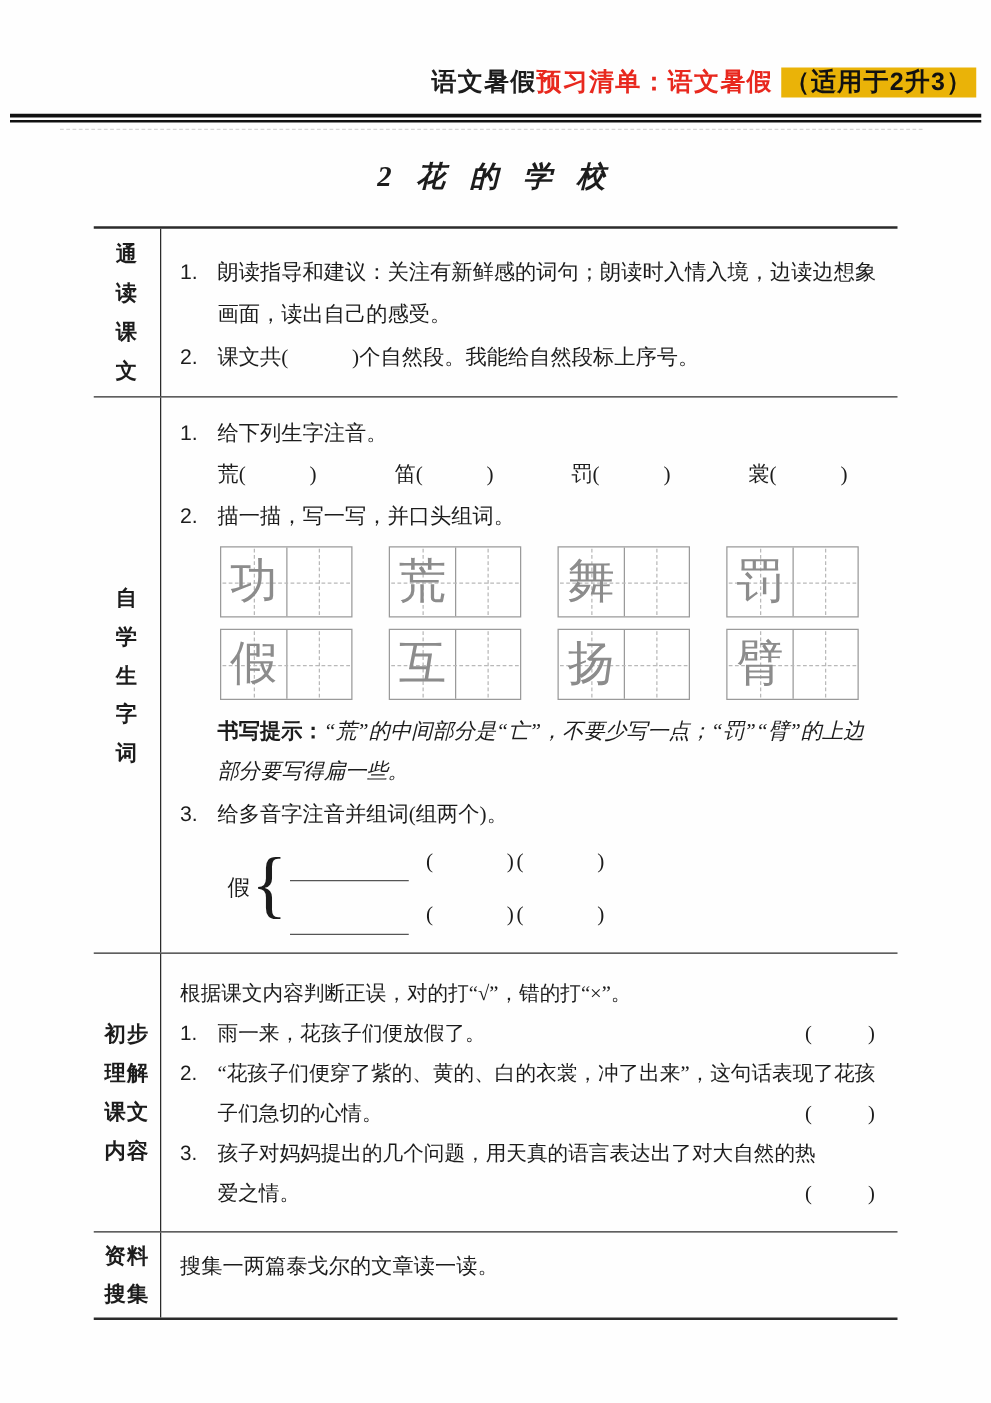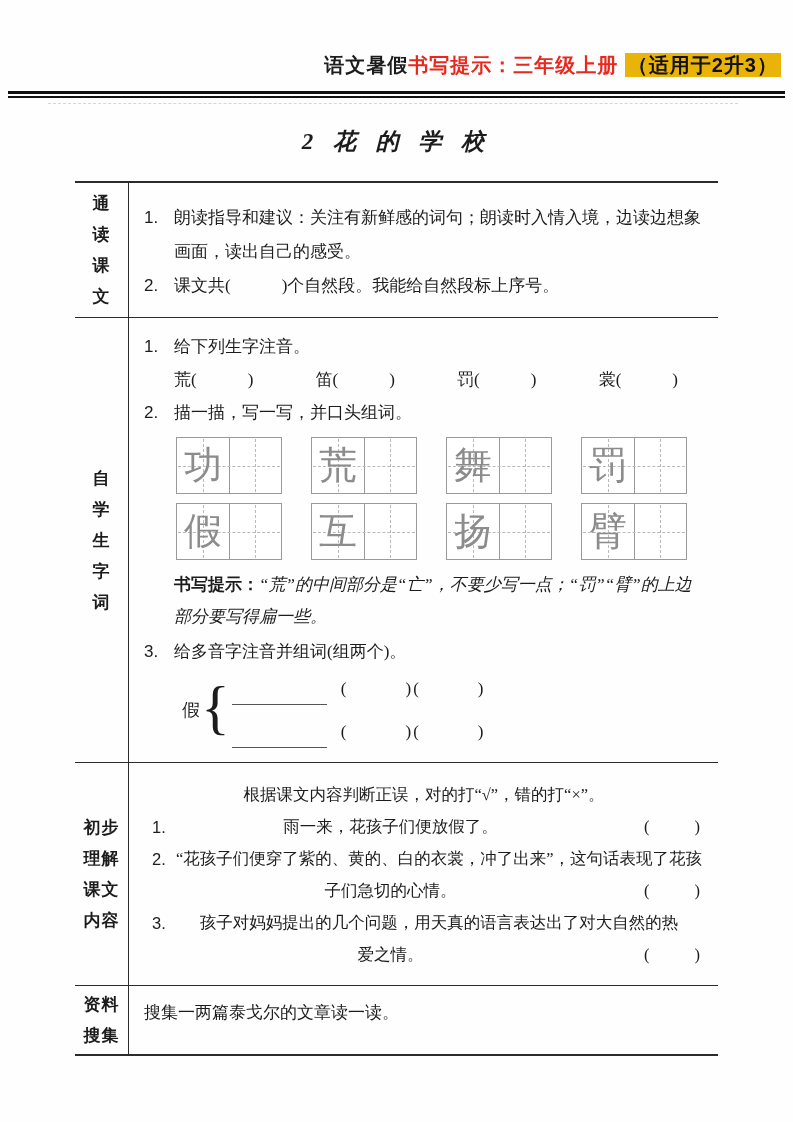--- a/index.html
+++ b/index.html
@@ -66,34 +66,34 @@
   .poly .pchar { font-size:18px; }
   .poly .brace { font-size:60px; font-weight:200; line-height:58px; margin:0 2px 6px 1px;
                  font-family:"Liberation Serif",serif; }
   .poly .plines { display:flex; flex-direction:column; gap:10px; }
   .poly .pline { display:flex; align-items:flex-end; }
   .poly .blank { display:inline-block; width:95px; border-bottom:1.5px solid #555;
                  height:16px; margin-right:14px; }
   .poly .parens { letter-spacing:2px; }
 
   
-  .judge .cnt { font-size:16.5px; line-height:32px; padding-right:14px;text-align:center; }
+  .judge .cnt { font-size:16.5px; line-height:32px; padding-right:14px; }
   .jline { display:flex;gap:29px; }
   .jline .jtxt { flex:1; }
   .jline .jparen { flex:none; margin-left:8px; letter-spacing:4px; }
 
   
   .footer { position:absolute; left:0; right:0; top:1122px; text-align:center;
             font-size:17px; font-weight:bold; letter-spacing:2px; }
 </style>
 </head>
 <body>
 
 <div class="hdr">
-  <span>语文暑假</span><span class="red">书写提示：三年级上册</span> <span class="yellow">（适用于2升3）</span>
+  <span>语文暑假</span><span class="red">预习清单：语文暑假</span> <span class="yellow">（适用于2升3）</span>
 </div>
 <div class="rule-wrap">
   <div class="rule-thick"></div>
   <div class="rule-thin"></div>
 </div>
 <div class="rule-dotted"></div>
 
 <div class="title">2  花 的 学 校</div>
 
 <div class="sheet">

